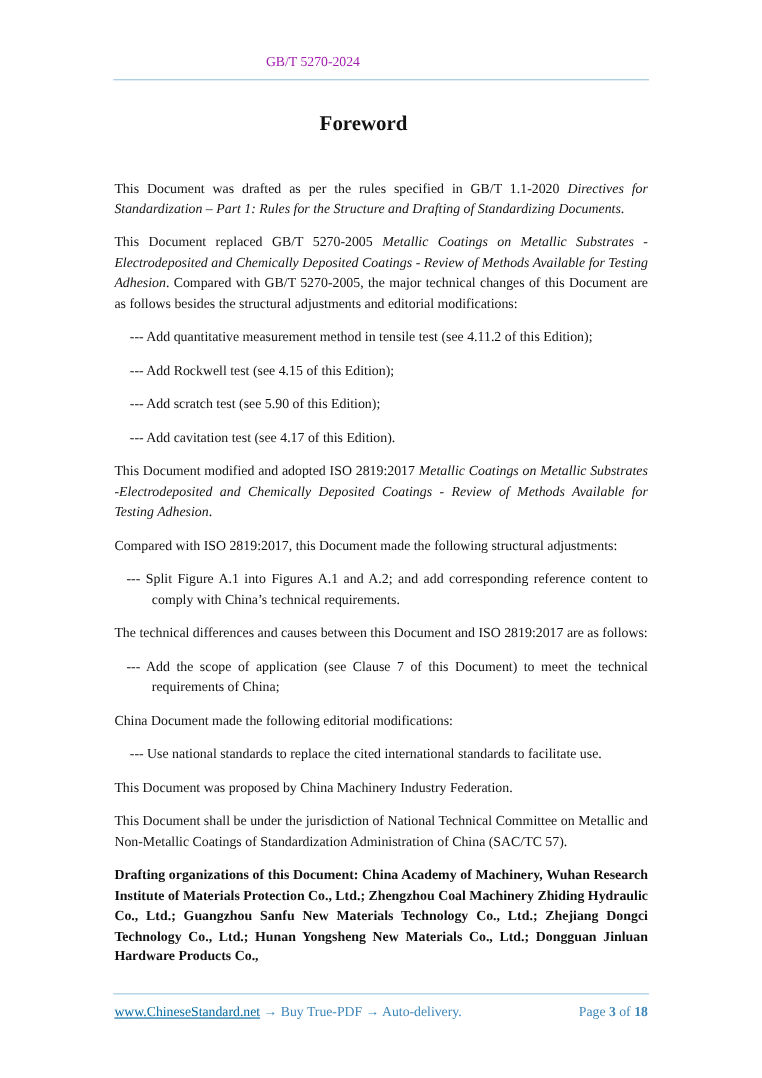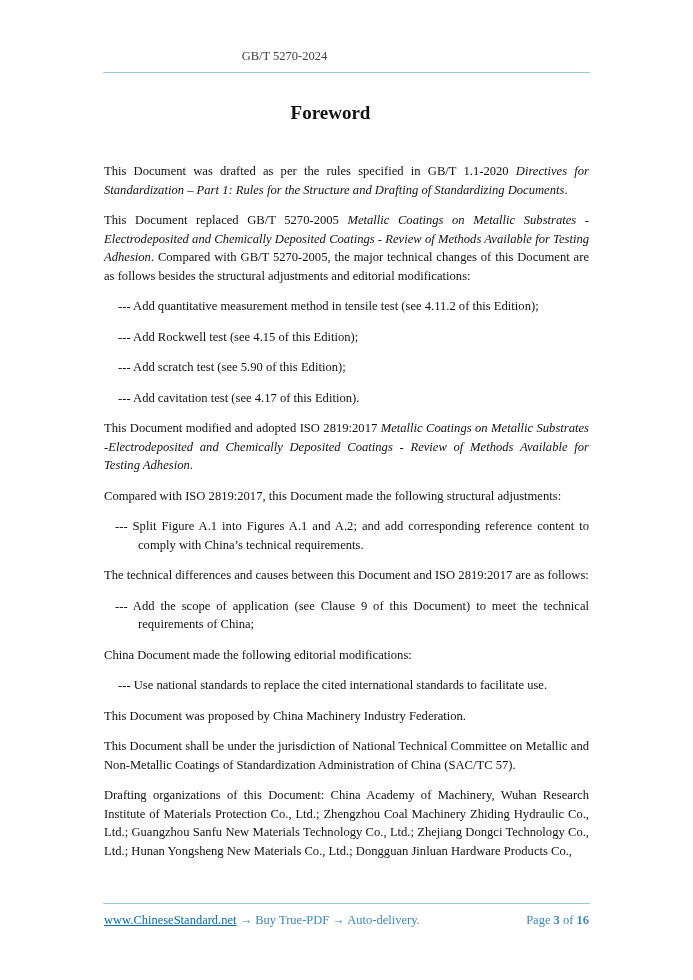--- a/index.html
+++ b/index.html
@@ -1,29 +1,29 @@
 <!DOCTYPE html>
 <html><head>
 <meta charset="utf-8">
 <style>
   html, body { margin: 0; padding: 0; background: #ffffff; }
   body { width: 693px; height: 980px; position: relative; overflow: hidden;
          font-family: "Liberation Serif", "DejaVu Serif", serif; color: #111; }
   .header { position: absolute; top: 49px; left: 0; width: 569px; text-align: center;
-            font-size: 12.5px; color: #404040; }
+            font-size: 12.5px; color: #a21caf; }
   .header-rule { position: absolute; top: 72px; left: 103px; width: 487px; height: 0;
                  border-top: 1px solid #9cc6e0; }
   .title { position: absolute; top: 102px; left: 0; width: 661px; text-align: center;
            font-size: 19px; font-weight: bold; }
   .content { position: absolute; top: 162px; left: 104px; width: 485px;
              font-size: 12.6px; line-height: 18.5px; }
   .content p { margin: 0 0 12px 0; text-align: justify; }
   .content p.item { padding-left: 32px; text-indent: -23px; margin-left: 2px; }
   .content p.item.single { text-indent: 0; padding-left: 12px; }
-  .content p.last { margin-bottom: 0; }
+  .content p.last { margin-bottom: 0; font-weight: bold; }
   i { font-style: italic; }
   .footer-rule { position: absolute; top: 903px; left: 103px; width: 487px; height: 0;
                  border-top: 1px solid #9cc6e0; }
   .footer { position: absolute; top: 913px; left: 104px; width: 485px; font-size: 12.5px;
             color: #3d86b8; display: flex; justify-content: space-between; }
   .footer a { color: #0369a1; text-decoration: underline; }
   .pg b { font-weight: bold; }
 </style>
 </head>
 <body>
@@ -42,27 +42,27 @@
   <p class="item single">--- Add Rockwell test (see 4.15 of this Edition);</p>
   <p class="item single">--- Add scratch test (see 5.90 of this Edition);</p>
   <p class="item single">--- Add cavitation test (see 4.17 of this Edition).</p>
 
   <p><span>This Document modified and adopted ISO 2819:2017 </span><i>Metallic Coatings on Metallic Substrates -Electrodeposited and Chemically Deposited Coatings - Review of Methods Available for Testing Adhesion</i><span>.</span></p>
 
   <p>Compared with ISO 2819:2017, this Document made the following structural adjustments:</p>
   <p class="item">--- Split Figure A.1 into Figures A.1 and A.2; and add corresponding reference content to comply with China’s technical requirements.</p>
 
   <p>The technical differences and causes between this Document and ISO 2819:2017 are as follows:</p>
-  <p class="item">--- Add the scope of application (see Clause 9 of this Document) to meet the technical requirements of China;</p>
+  <p class="item">--- Add the scope of application (see Clause 7 of this Document) to meet the technical requirements of China;</p>
 
   <p>China Document made the following editorial modifications:</p>
   <p class="item single">--- Use national standards to replace the cited international standards to facilitate use.</p>
 
   <p>This Document was proposed by China Machinery Industry Federation.</p>
   <p>This Document shall be under the jurisdiction of National Technical Committee on Metallic and Non-Metallic Coatings of Standardization Administration of China (SAC/TC 57).</p>
   <p class="last">Drafting organizations of this Document: China Academy of Machinery, Wuhan Research Institute of Materials Protection Co., Ltd.; Zhengzhou Coal Machinery Zhiding Hydraulic Co., Ltd.; Guangzhou Sanfu New Materials Technology Co., Ltd.; Zhejiang Dongci Technology Co., Ltd.; Hunan Yongsheng New Materials Co., Ltd.; Dongguan Jinluan Hardware Products Co.,</p>
 </div>
 
 <div class="footer-rule"></div>
 <div class="footer">
   <span><a>www.ChineseStandard.net</a><span> → Buy True-PDF → Auto-delivery.</span></span>
-  <span class="pg"><span>Page</span>&nbsp;<b>3</b>&nbsp;<span>of</span>&nbsp;<b>16</b></span>
+  <span class="pg"><span>Page</span>&nbsp;<b>3</b>&nbsp;<span>of</span>&nbsp;<b>18</b></span>
 </div>
 
 </body></html>

